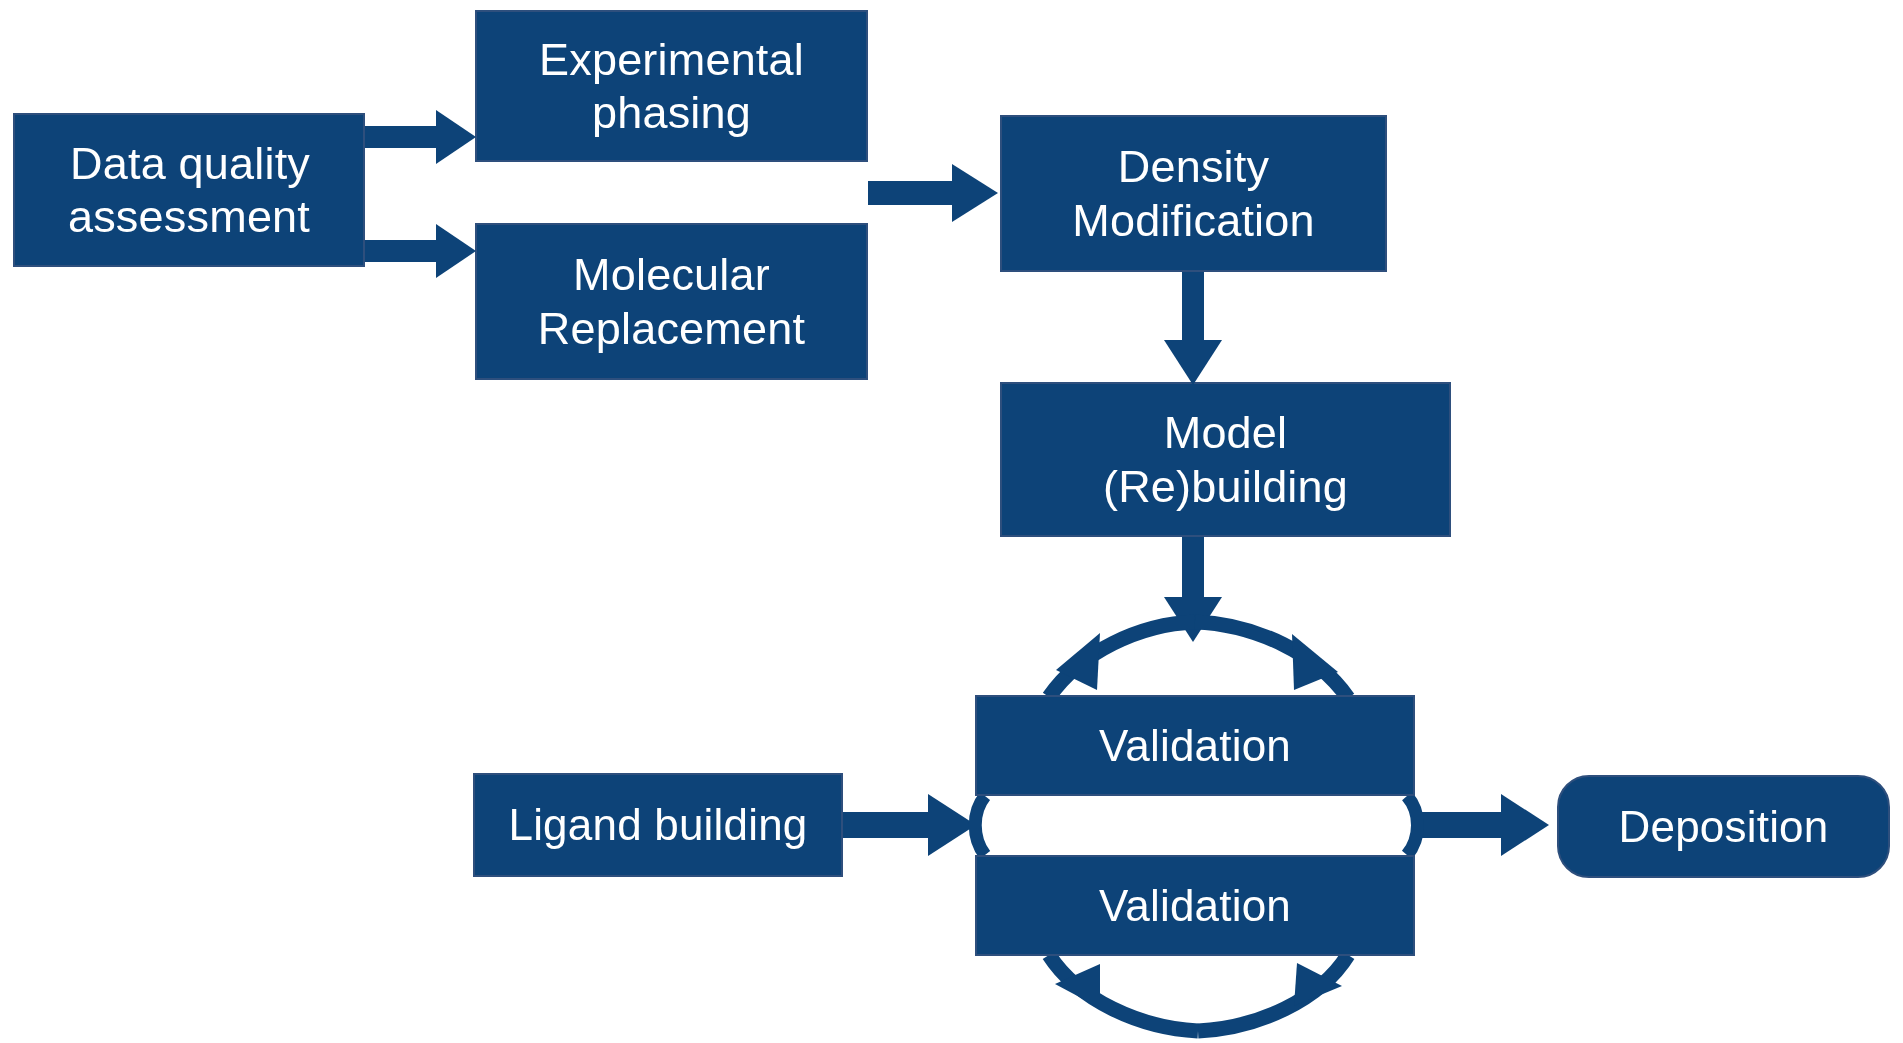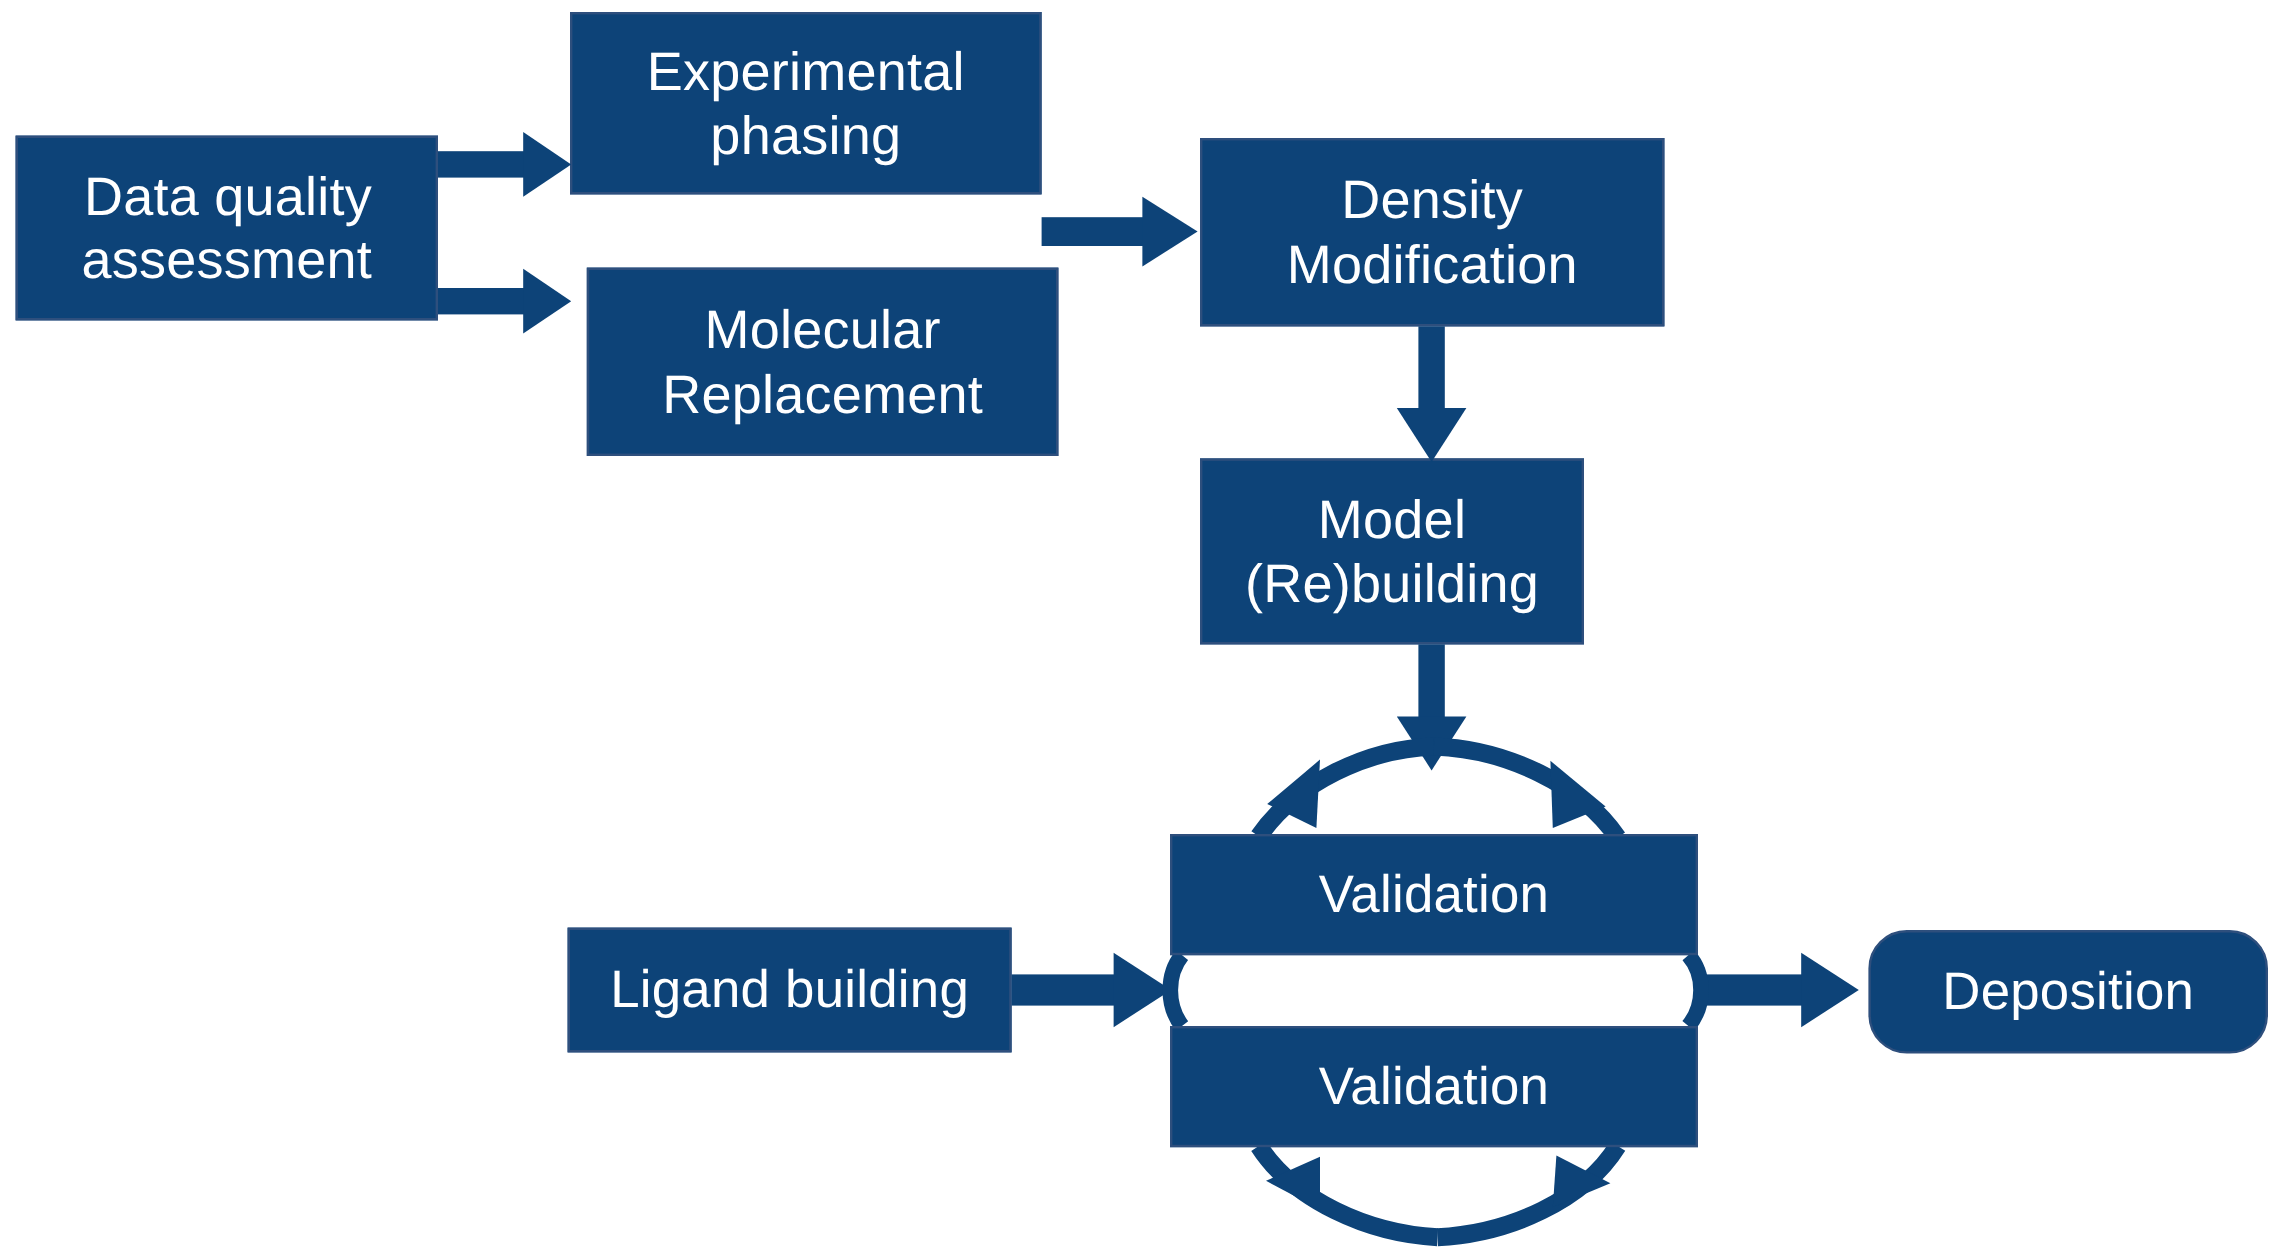--- a/index.html
+++ b/index.html
@@ -86,27 +86,27 @@
 <body>
 
 <div id="canvas">
 
   <div class="node size-lg" style="left:13px;  top:113px; width:352px; height:154px;text-align:right;">Data quality
 assessment</div>
 
   <div class="node size-lg" style="left:475px; top:10px;  width:393px; height:152px;">Experimental
 phasing</div>
 
-  <div class="node size-lg" style="left:475px; top:223px; width:393px; height:157px;margin-left:14px;">Molecular
+  <div class="node size-lg" style="left:475px; top:223px; width:393px; height:157px;">Molecular
 Replacement</div>
 
   <div class="node size-lg" style="left:1000px; top:115px; width:387px; height:157px;text-align:center;">Density
 Modification</div>
 
-  <div class="node size-lg" style="left:1000px; top:382px; width:320px; height:155px;">Model
+  <div class="node size-lg" style="left:1000px; top:382px; width:451px; height:155px;">Model
 (Re)building</div>
 
   <div class="node size-md" style="left:975px; top:695px; width:440px; height:101px; z-index:5;">Validation</div>
 
   <div class="node size-md" style="left:975px; top:855px; width:440px; height:101px; z-index:5;">Validation</div>
 
   <div class="node size-md" style="left:473px; top:773px; width:370px; height:104px;">Ligand building</div>
 
   <div class="node size-md" style="left:1557px; top:775px; width:333px; height:103px;border-radius:32px;">Deposition</div>
 

